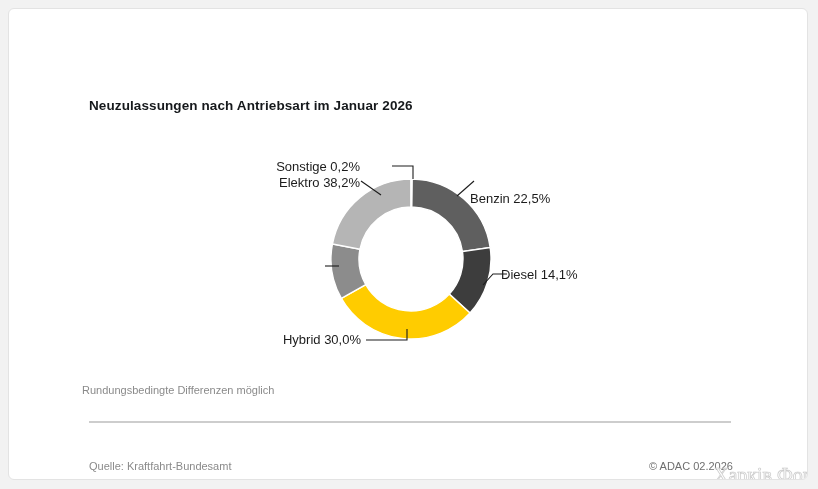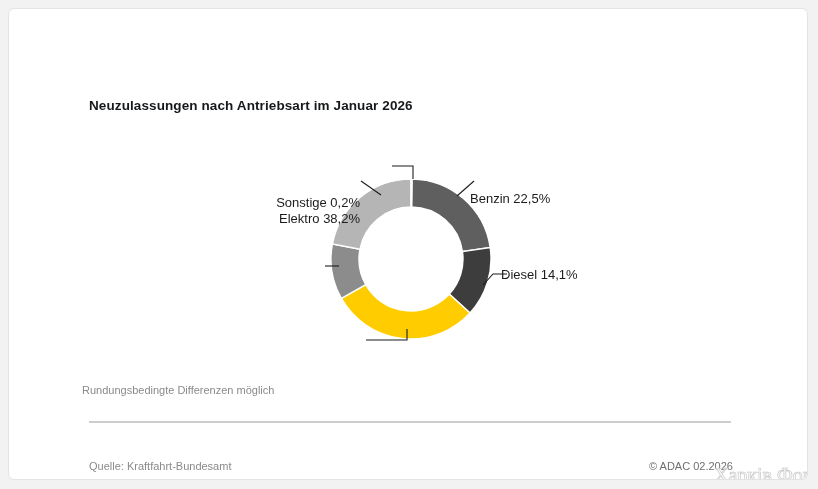--- a/index.html
+++ b/index.html
@@ -50,21 +50,21 @@
     height: 472px;
   }
   .slice-label {
     position: absolute;
     font-size: 13px;
     color: #1c1c1c;
     white-space: nowrap;
     font-family: "Liberation Sans", sans-serif;
   }
   .lbl-right { text-align: left; }
-  .lbl-left  { text-align: right; margin-top: 36px; }
+  .lbl-left  { text-align: right; }
   #note {
     position: absolute;
     left: 73px;
     top: 375px;
     font-size: 11px;
     color: #8a8a8a;
     white-space: nowrap;
   }
   #divider {
     position: absolute;
@@ -142,20 +142,21 @@
 
       <div class="slice-label lbl-left" style="left: 166px; top: 150px; width: 185px;">Sonstige 0,2%</div>
 
       <div class="slice-label lbl-left" style="left: 166px; top: 166px; width: 185px;">Elektro 38,2%</div>
 
       <div class="slice-label lbl-right" style="left: 461px; top: 182px;">Benzin 22,5%</div>
 
       <div class="slice-label lbl-right" style="left: 492px; top: 258px;">Diesel 14,1%</div>
 
 
+      <div class="slice-label lbl-left" style="left: 160px; top: 323px; width: 192px;">Hybrid 30,0%</div>
     </div>
 
     <div id="note">Rundungsbedingte Differenzen möglich</div>
 
     <div id="divider"></div>
 
     <div id="source">Quelle: Kraftfahrt-Bundesamt</div>
 
     <div id="copyright">© ADAC 02.2026</div>
 

